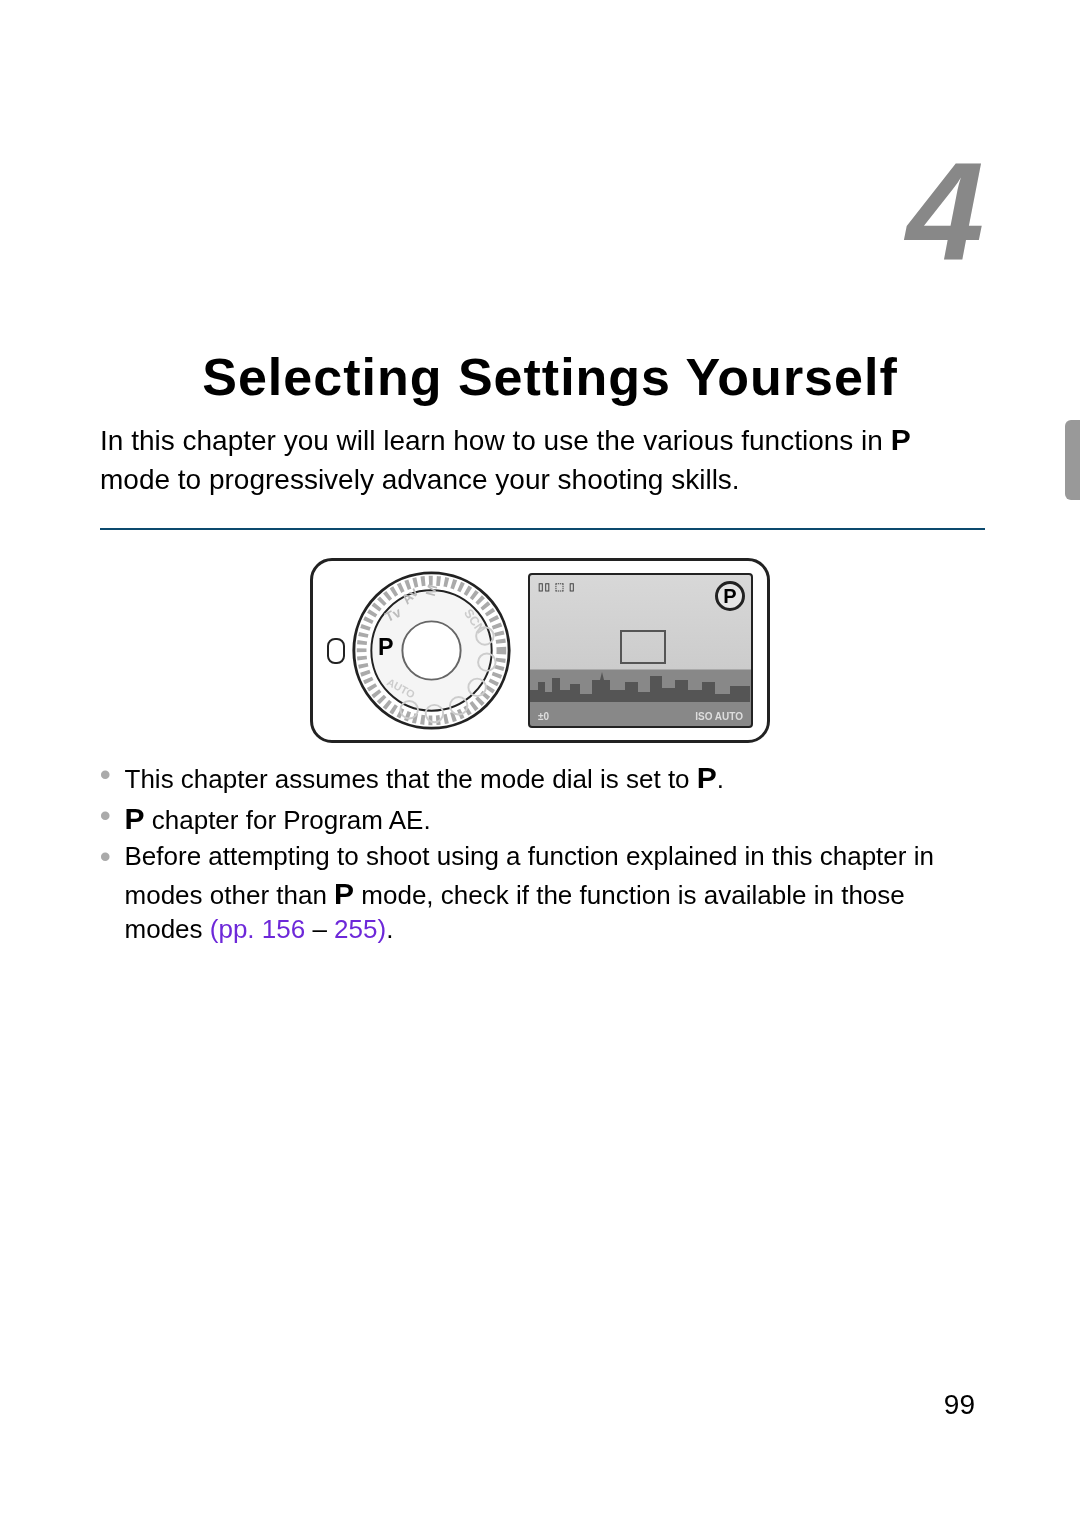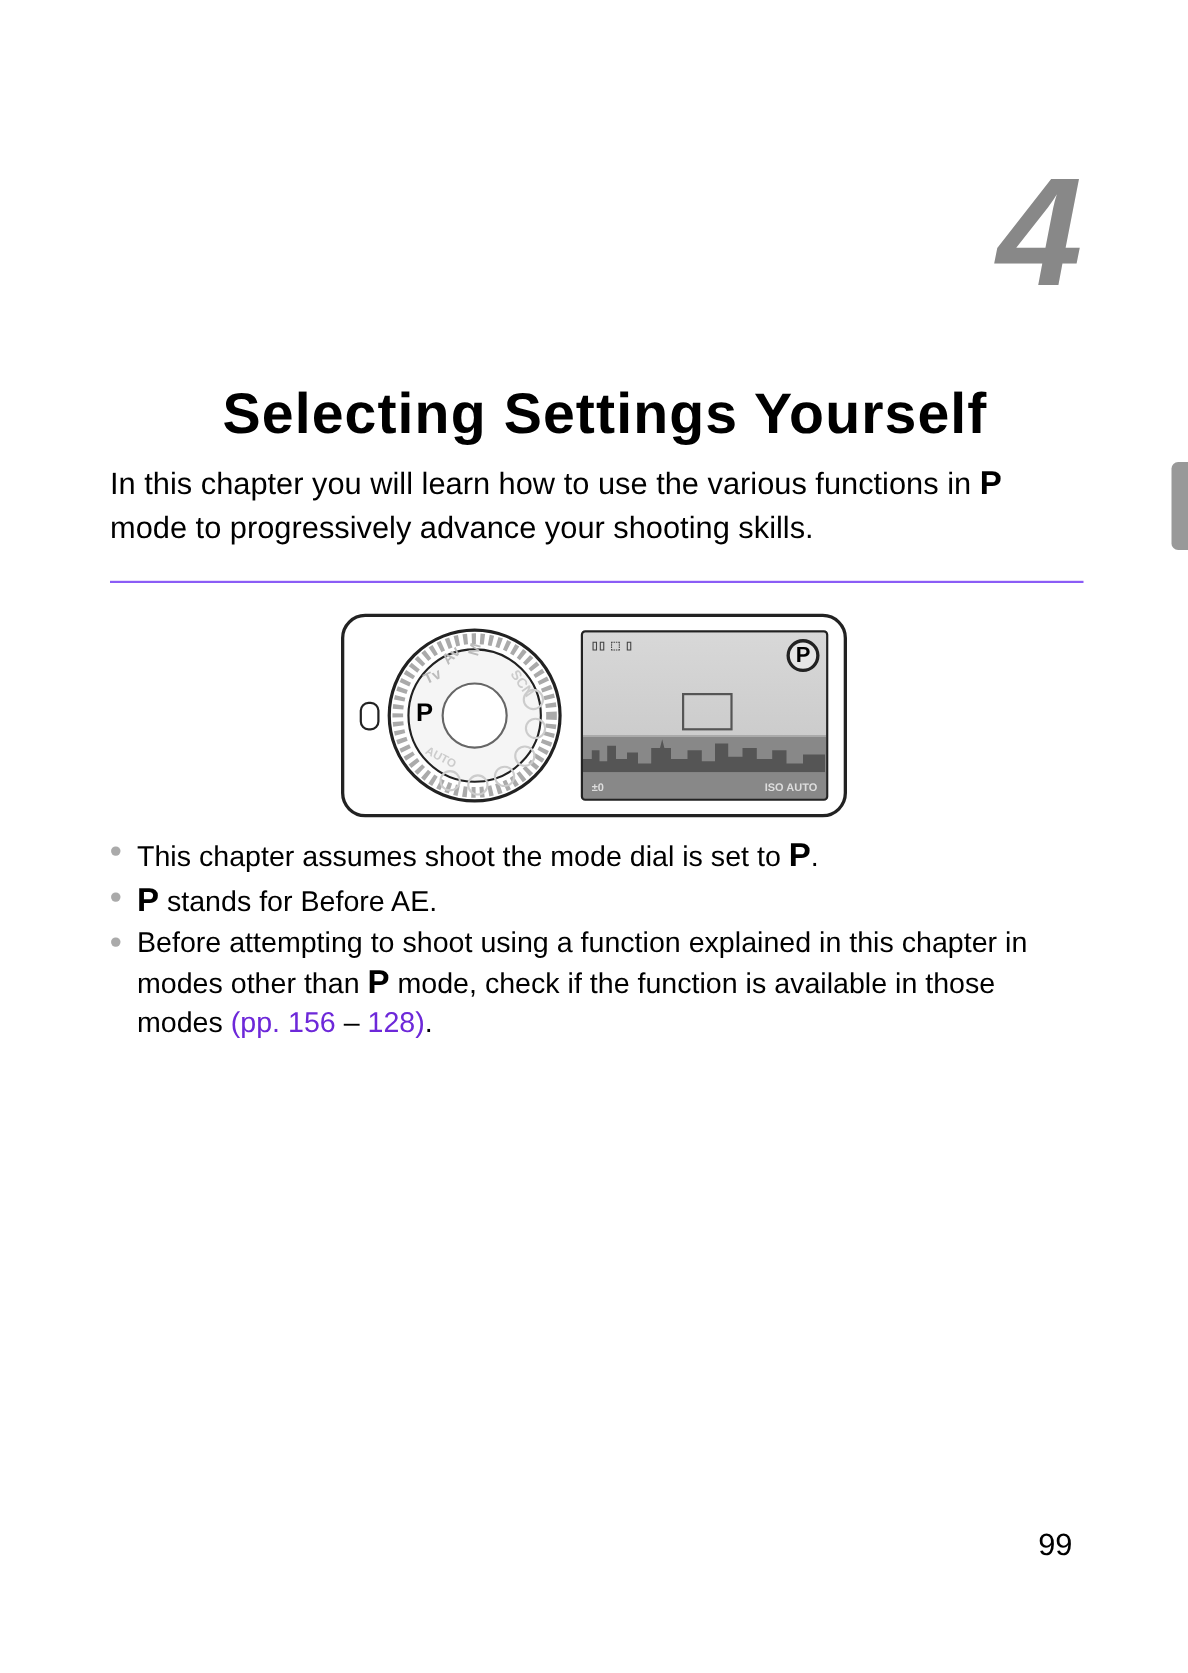--- a/index.html
+++ b/index.html
@@ -36,21 +36,21 @@
     font-size: 52px;
     font-weight: 900;
     font-family: Arial, Helvetica, sans-serif;
     letter-spacing: 1px;
   }
   .intro-block {
     position: absolute;
     top: 420px;
     left: 100px;
     right: 95px;
-    border-bottom: 2px solid #8b5cf6;
+    border-bottom: 2px solid #0c4a6e;
     padding-bottom: 30px;
     padding-top: 0px;
   }
   .intro-text {
     font-size: 28px;
     line-height: 1.35;
     color: #000;
   }
   .p-icon {
     font-weight: 900;
@@ -238,31 +238,31 @@
         <span>±0</span>
         <span>ISO AUTO</span>
       </div>
     </div>
   </div>
 
   <div class="notes-list">
     <div class="note-item">
       <span class="bullet">•</span>
       <span class="note-text">
-        <span>This chapter assumes shoot the mode dial is set to </span><span class="p-icon">P</span><span>.</span>
+        <span>This chapter assumes that the mode dial is set to </span><span class="p-icon">P</span><span>.</span>
       </span>
     </div>
     <div class="note-item">
       <span class="bullet">•</span>
       <span class="note-text">
-        <span class="p-icon">P</span><span> stands for Before AE.</span>
+        <span class="p-icon">P</span><span> chapter for Program AE.</span>
       </span>
     </div>
     <div class="note-item">
       <span class="bullet">•</span>
       <span class="note-text">
-        <span>Before attempting to shoot using a function explained in this chapter in modes other than </span><span class="p-icon">P</span><span> mode, check if the function is available in those modes </span><span class="link">(pp. 156</span><span> – </span><span class="link">128)</span><span>.</span>
+        <span>Before attempting to shoot using a function explained in this chapter in modes other than </span><span class="p-icon">P</span><span> mode, check if the function is available in those modes </span><span class="link">(pp. 156</span><span> – </span><span class="link">255)</span><span>.</span>
       </span>
     </div>
   </div>
 
   <div class="page-number">99</div>
 </div>
 
 </body></html>

